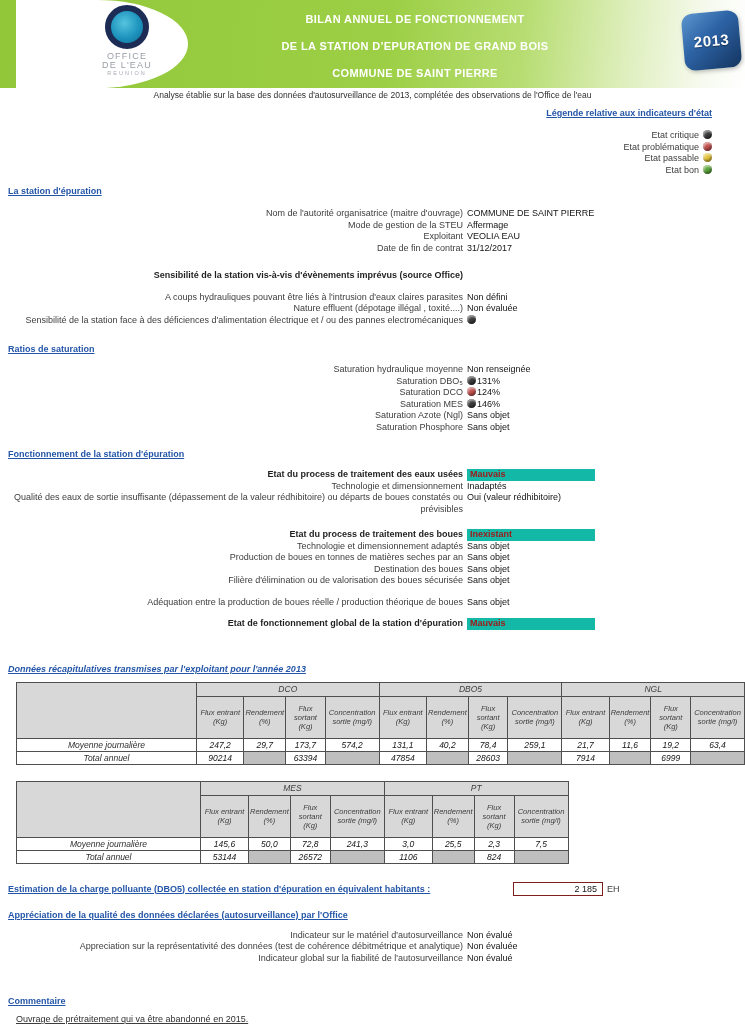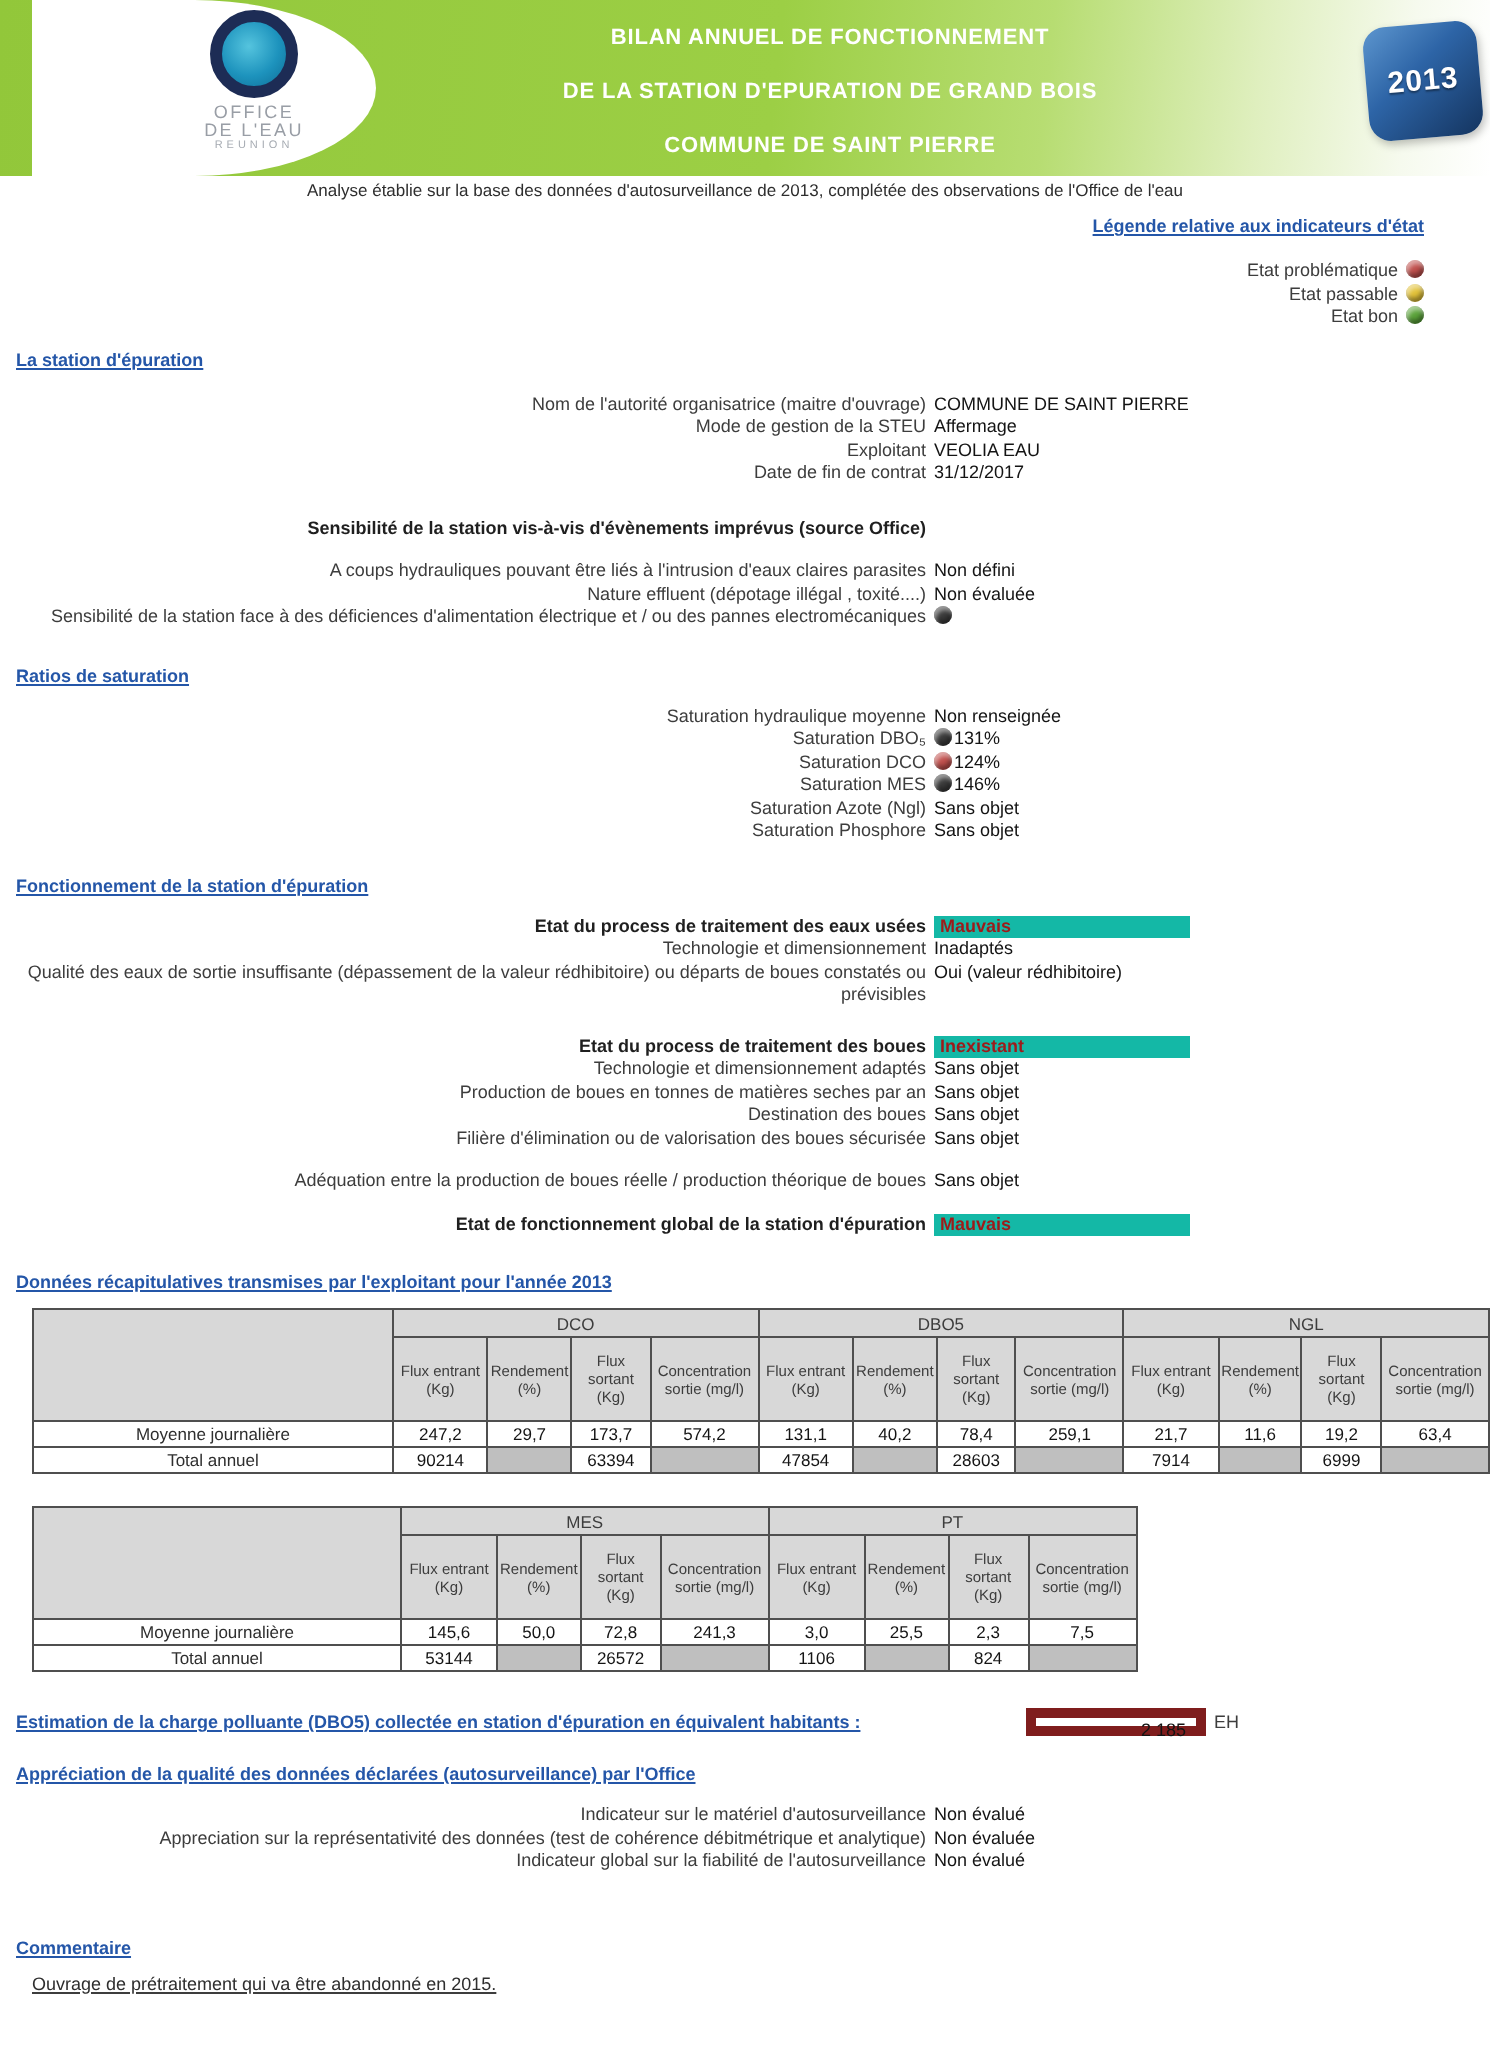--- a/index.html
+++ b/index.html
@@ -54,21 +54,21 @@
     vertical-align:-1px;
     box-shadow:inset 1px 2px 2px rgba(255,255,255,.5), inset -1px -2px 2px rgba(0,0,0,.4);
   }
   .legend-row .dot { margin-left:4px; }
 
   
   .lh { margin-left:8px; text-align:left; }
   .sec-station   { margin-top:10px; }
   .sec-ratios    { margin-top:18px; }
   .sec-fonct     { margin-top:16px; }
-  .sec-tables    { margin-top:18px; }
+  .sec-tables    { margin-top:34px;font-style:italic; }
   .sec-apprec    { margin-top:14px; }
   .sec-comment   { margin-top:32px;text-decoration:underline; }
 
   
   .rows { margin-top:12px; }
   .rows-tight { margin-top:10px; }
   .kv { display:flex; line-height:11.5px; }
   .kv .k { width:455px; text-align:right; color:#3d3d3d; }
   .kv .v { margin-left:4px; color:#141414; flex:1; }
   .kv.b .k { font-weight:bold; color:#1f1f1f; }
@@ -97,21 +97,21 @@
   .rt col.c-flux  { width:48px; }
   .rt col.c-rend  { width:38px; }
   .rt col.c-sort  { width:40px; }
   .rt col.c-conc  { width:54px; }
   .t2gap { margin-top:16px; }
 
   
   .estim { display:flex; align-items:center; margin:18px 0 0 8px; }
   .estim .h { width:505px; text-align:left; }
   .estim-box {
-    width:90px; height:14px; line-height:12px; border:5px solid #7f1d1d;
+    width:90px; height:14px; line-height:12px; border:1px solid #7f1d1d;
     text-align:right; padding-right:5px; color:#141414; background:#fff;
   }
   .estim-unit { margin-left:4px; color:#3d3d3d; }
 
   .comment-text { margin:8px 0 0 8px; color:#2e2e2e; }
 </style>
 </head>
 <body>
 
 <div class="page">
@@ -130,20 +130,23 @@
       <div>DE LA STATION D'EPURATION DE GRAND BOIS</div>
       <div>COMMUNE DE SAINT PIERRE</div>
     </div>
     <div class="badge">2013</div>
   </div>
   <div class="subtitle">Analyse établie sur la base des données d'autosurveillance de 2013, complétée des observations de l'Office de l'eau</div>
 
   <div class="sec-legend">
     <span class="h">Légende relative aux indicateurs d'état</span>
     <div class="legend-items">
+      <div class="legend-row">
+        <span>Etat critique</span><span class="dot" style="background: rgb(59, 59, 59);"></span>
+      </div>
       <div class="legend-row">
         <span>Etat problématique</span><span class="dot" style="background: rgb(192, 80, 77);"></span>
       </div>
       <div class="legend-row">
         <span>Etat passable</span><span class="dot" style="background: rgb(226, 194, 58);"></span>
       </div>
       <div class="legend-row">
         <span>Etat bon</span><span class="dot" style="background: rgb(91, 163, 58);"></span>
       </div>
     </div>

